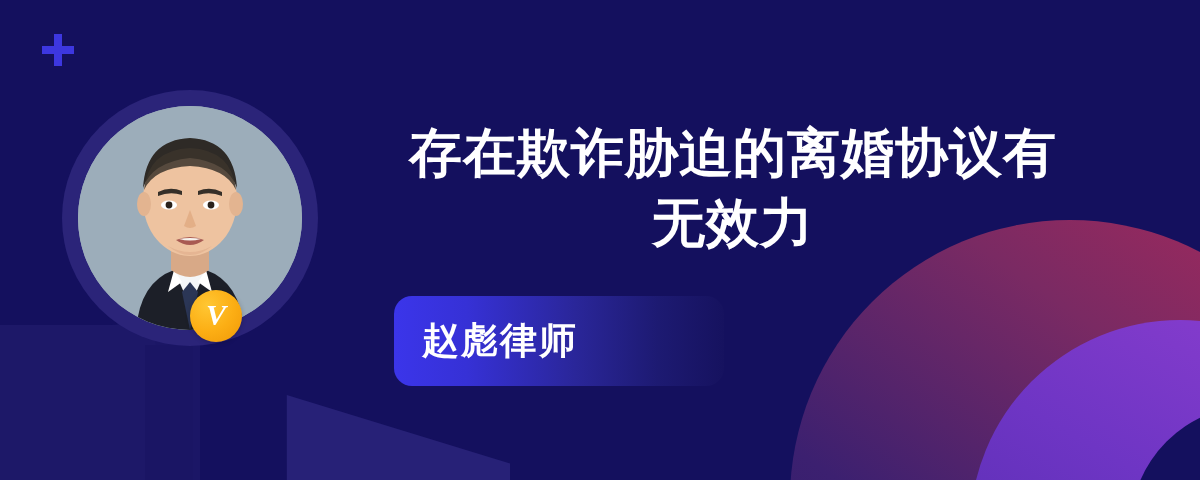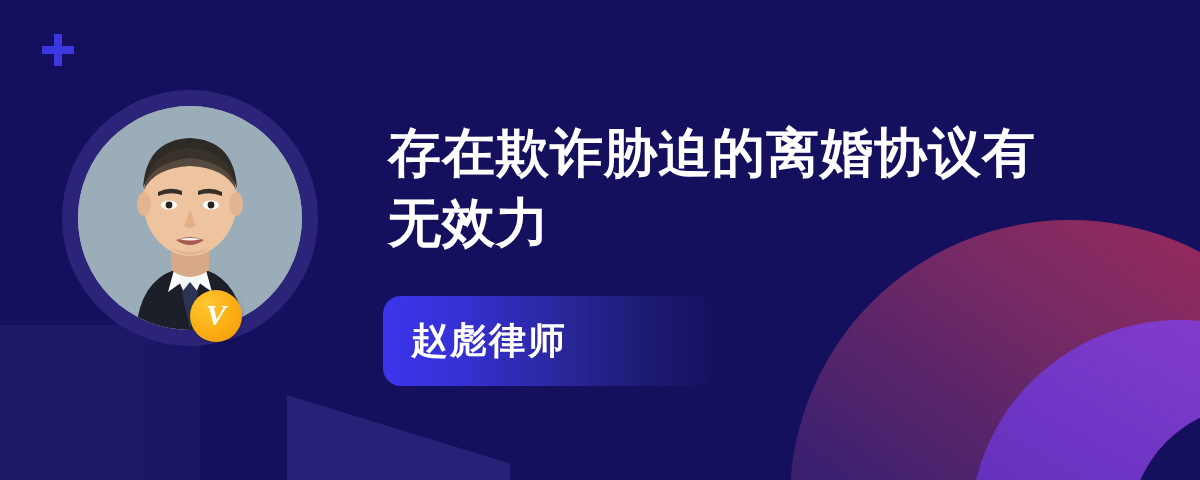--- a/index.html
+++ b/index.html
@@ -123,33 +123,34 @@
     line-height:1;
     font-family:"Liberation Serif", serif;
     transform:translateY(-1px);
   }
 
   
   .content {
     position:absolute;
     left:388px; top:118px;
     width:700px;
+    text-align:center;
   }
   .title {
     color:#ffffff;
     font-size:53px;
     font-weight:bold;
     line-height:1.32;
     letter-spacing:1px;
     width:690px;
   }
 
   .name-button {
     position:absolute;
-    left:383px; top:296px;
+    left:394px; top:296px;
     width:330px; height:90px;
     border:none;
     border-radius:18px;
     background:linear-gradient(90deg, #3b35ea 0%, #3631d6 22%, #2a2699 55%, #1d1a72 80%, #16125f 100%);
     color:#ffffff;
     font-family:"Liberation Sans", sans-serif;
     font-size:37px;
     font-weight:bold;
     letter-spacing:2px;
     text-align:left;

